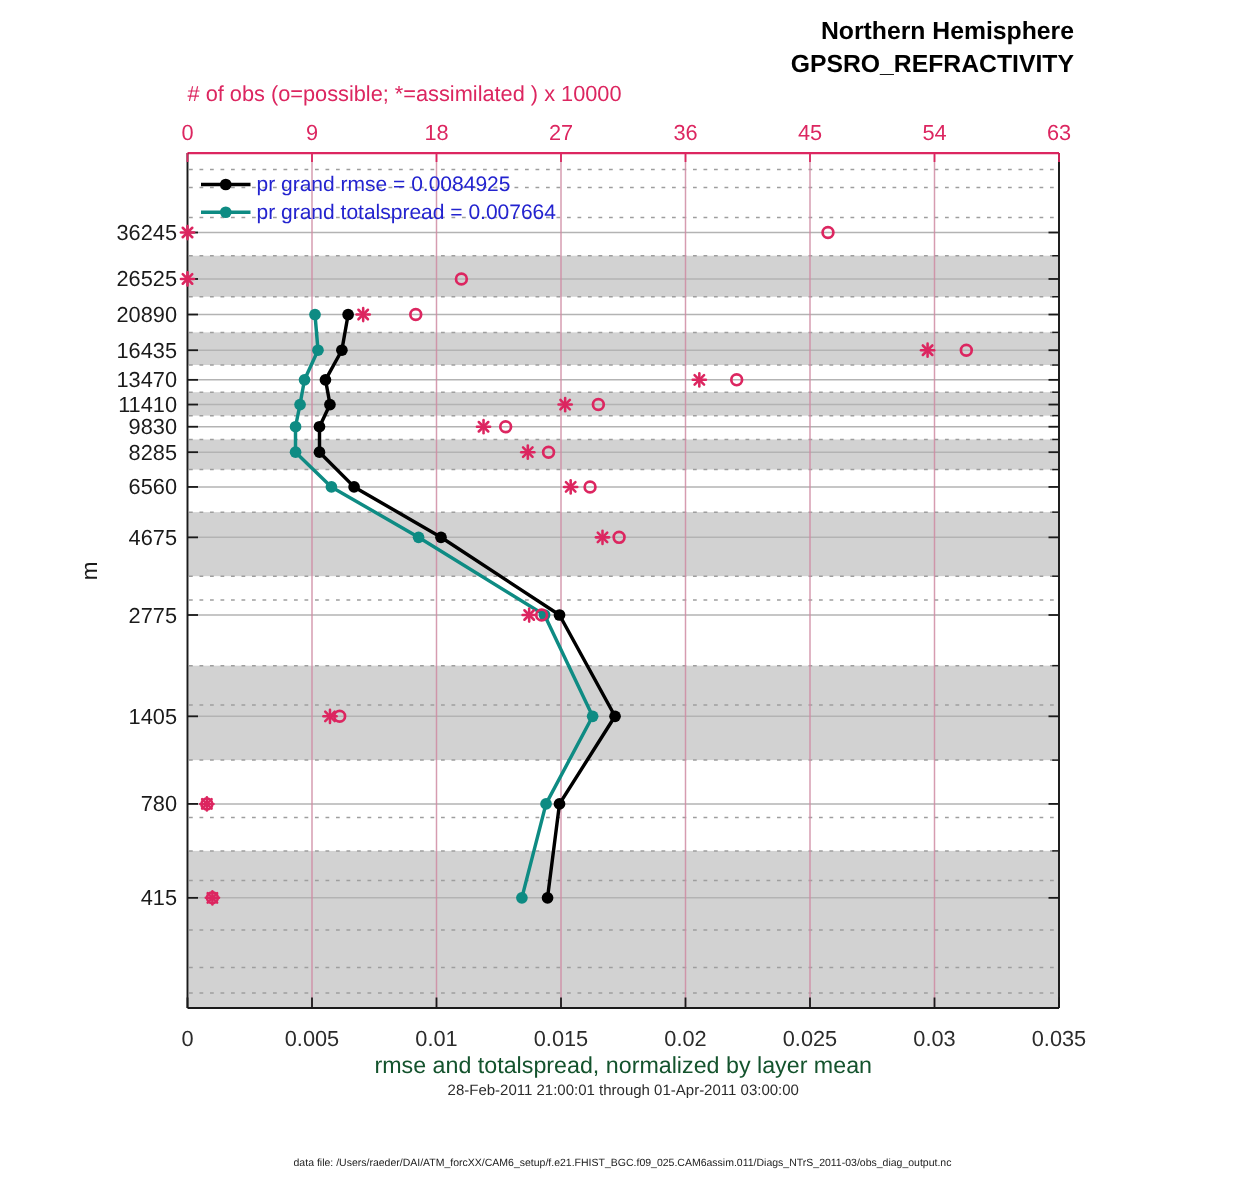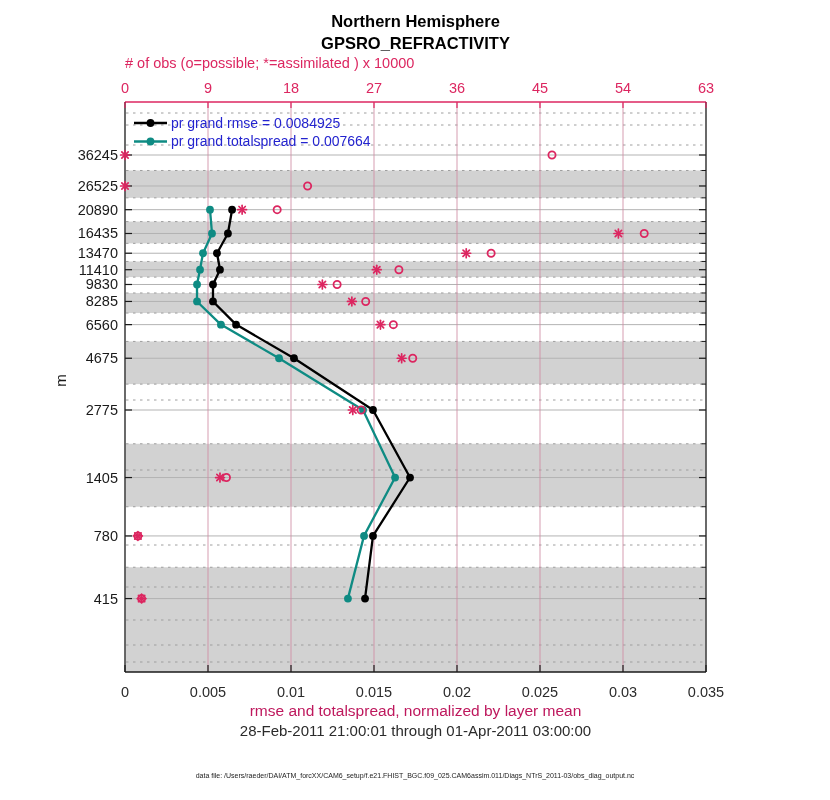--- a/index.html
+++ b/index.html
@@ -1,28 +1,28 @@
 <!DOCTYPE html>
 <html><head>
 <meta charset="utf-8">
 <style>
   html,body{margin:0;padding:0;background:#ffffff;}
   #fig{position:relative;width:830px;height:800px;background:#ffffff;overflow:hidden;
        font-family:"Liberation Sans",sans-serif;}
   #plot{position:absolute;left:0;top:0;}
-  .ttl{position:absolute;left:125px;width:581px;text-align:center;font-weight:bold;
+  .ttl{position:absolute;left:135px;width:581px;text-align:right;font-weight:bold;
        font-size:16.5px;color:#000;}
   #title1{top:12px;}
   #title2{top:34px;}
   #obslabel{position:absolute;left:125px;width:581px;text-align:left;top:55px;
        font-size:14.5px;color:#dc2660;}
   #xlabel{position:absolute;left:125px;width:581px;text-align:center;top:702px;
-       font-size:15.5px;color:#be185d;}
+       font-size:15.5px;color:#14532d;}
   #dates{position:absolute;left:125px;width:581px;text-align:center;top:722px;
-       font-size:15px;color:#2b2b2b;}
+       font-size:10px;color:#2b2b2b;}
   #ylab{position:absolute;left:40px;top:372px;width:40px;text-align:center;
        transform:rotate(-90deg);font-size:15px;color:#1a1a1a;}
   #footer{position:absolute;left:0;top:772px;width:830px;text-align:center;
        font-size:7px;color:#222;}
 </style>
 </head>
 <body>
 
 <div id="fig">
   <svg id="plot" width="830" height="800">

